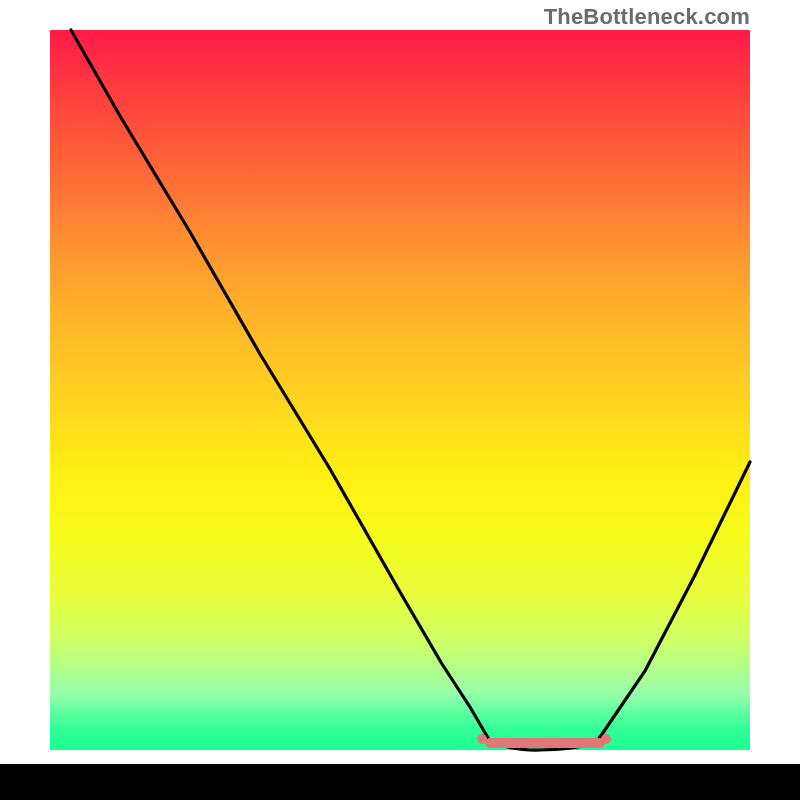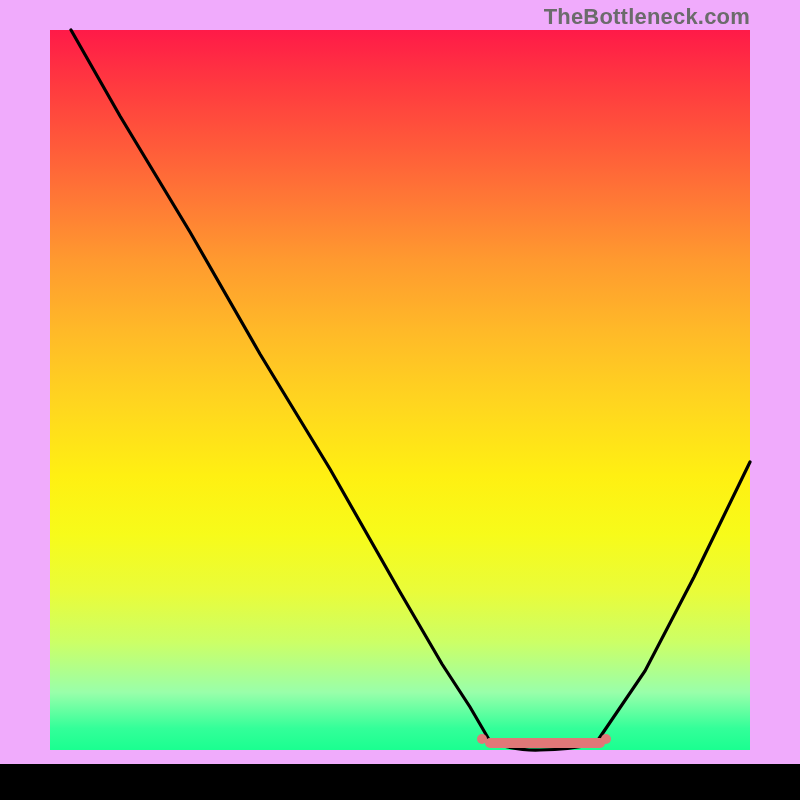--- a/index.html
+++ b/index.html
@@ -8,21 +8,21 @@
     width: 800px;
     height: 800px;
     background: #000;
     overflow: hidden;
     font-family: Arial, Helvetica, sans-serif;
   }
   .frame {
     position: relative;
     width: 800px;
     height: 764px;
-    background: #f0abfc;
+    background: #ffffff;
   }
   .plot-area {
     position: absolute;
     left: 50px;
     top: 30px;
     width: 700px;
     height: 720px;
     background: linear-gradient(to bottom,
       #ff1a48 0%,
       #ff3b3f 8%,

